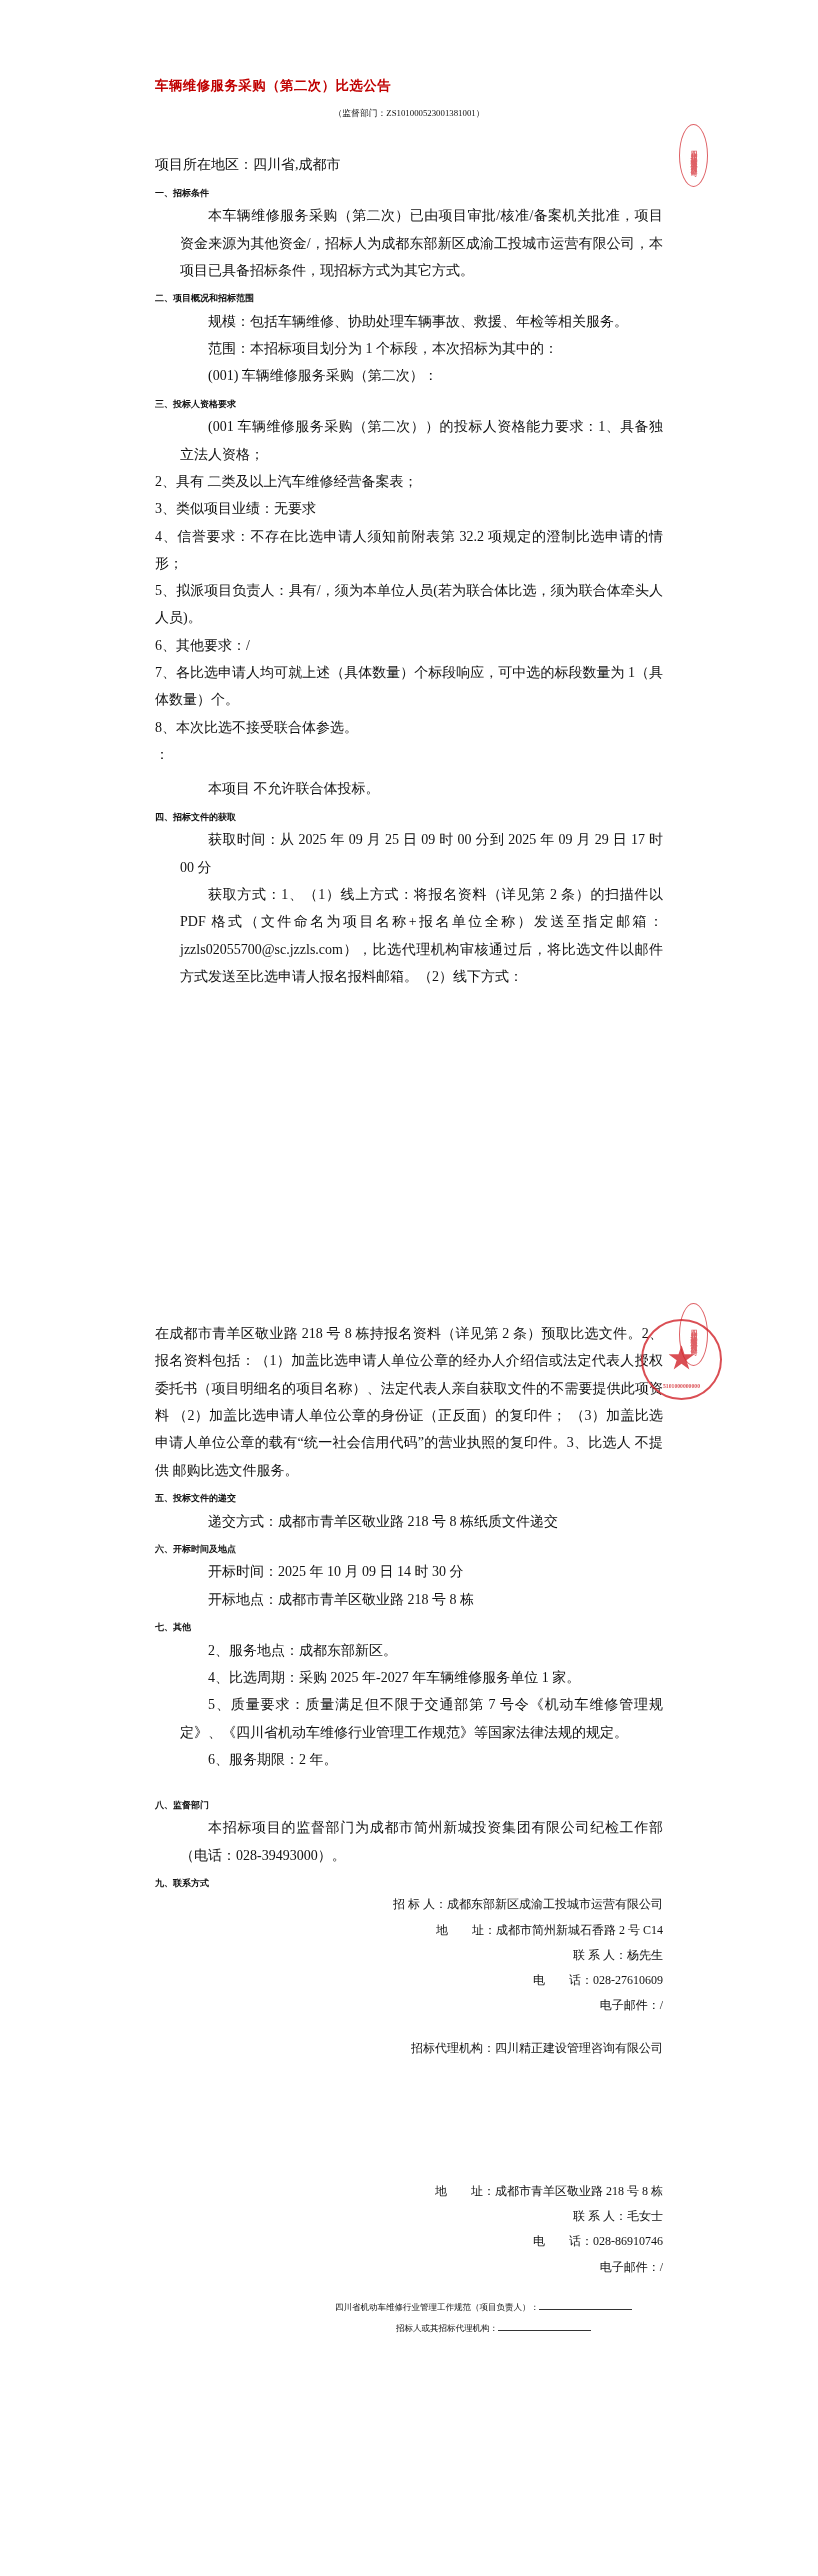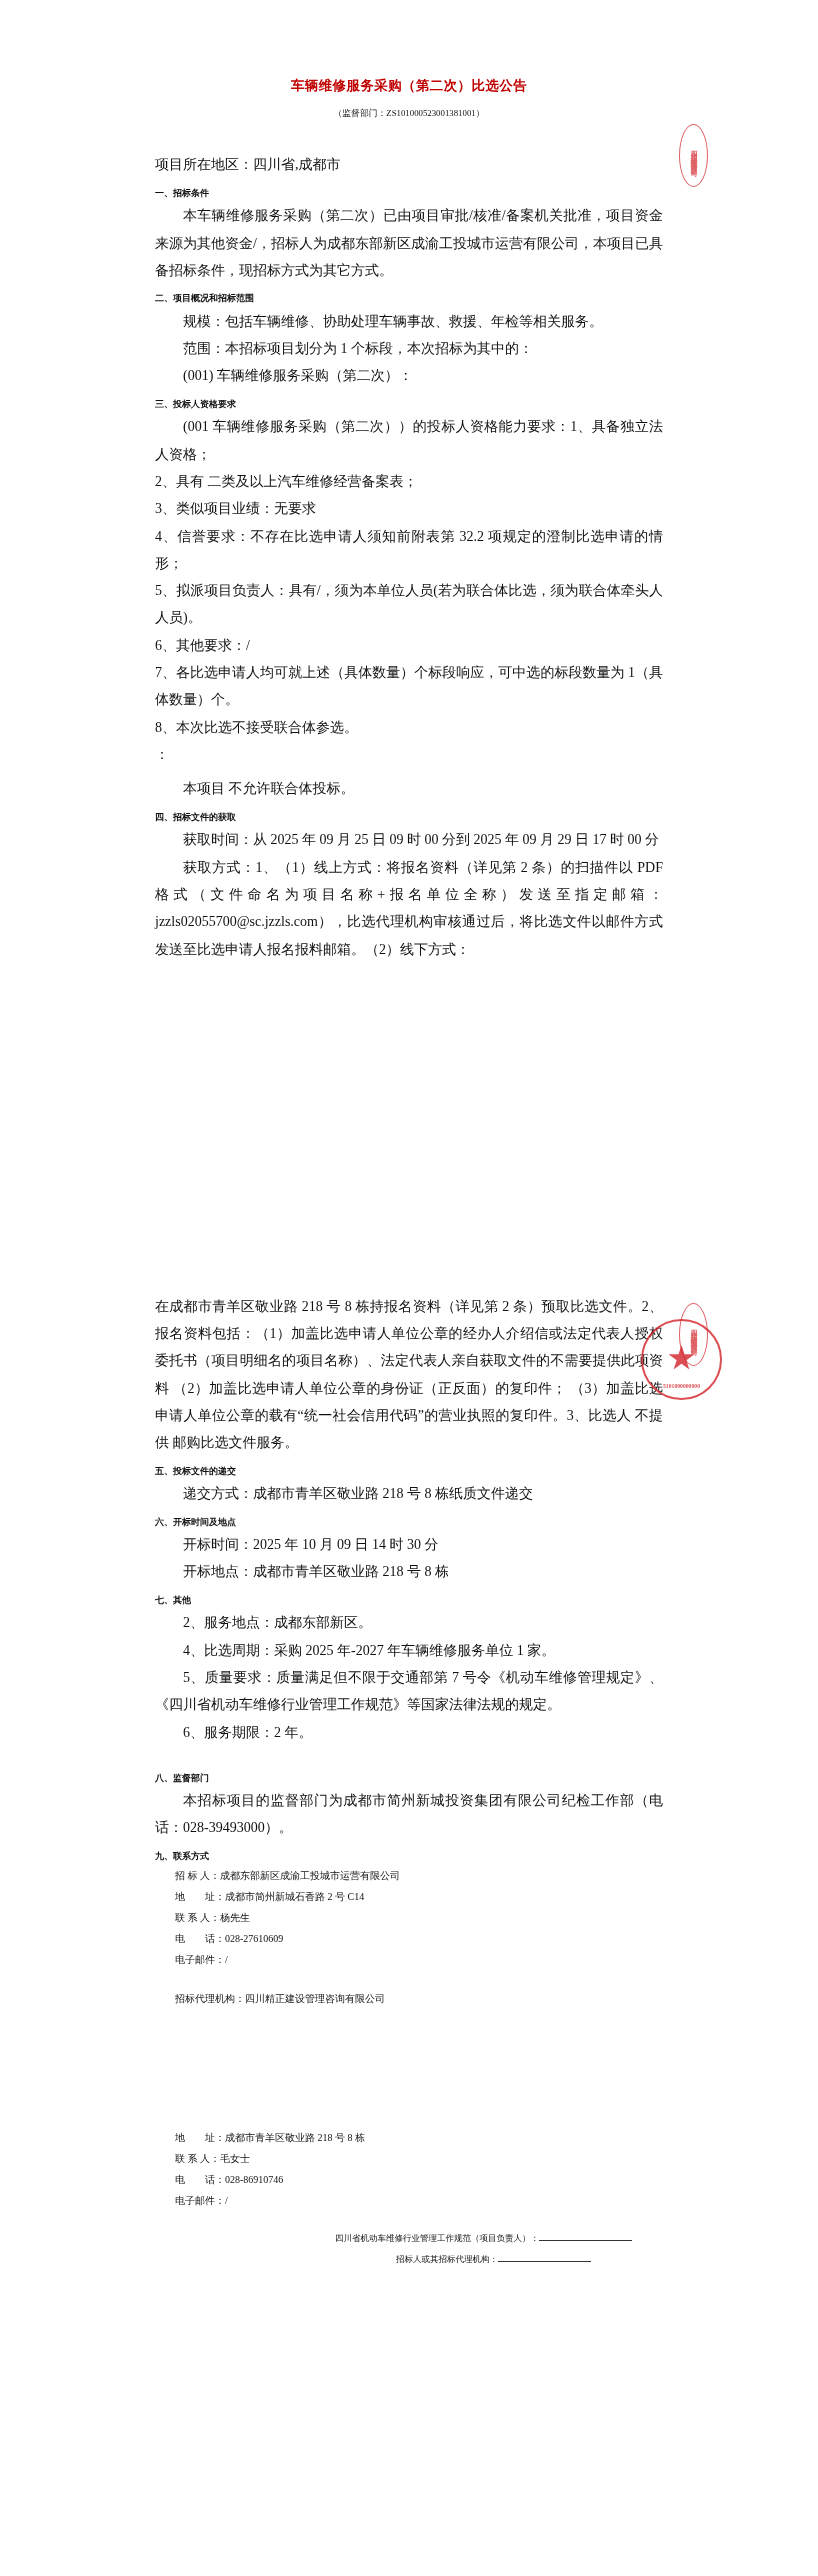--- a/index.html
+++ b/index.html
@@ -16,21 +16,20 @@
   }
   .page {
     position: relative;
     width: 818px;
     height: 3468px;
     box-sizing: border-box;
     padding: 77px 155px 0 155px;
     background: #fff;
   }
   .doc-title {
-    text-align: center;
     font-size: 13.4px;
     font-weight: bold;
     letter-spacing: 0.5px;
     color: #c00000;
     margin: 0 0 13.4px 0;
   }
   .doc-subtitle {
     text-align: center;
     font-size: 8.8px;
     color: #111;
@@ -38,37 +37,39 @@
   }
   .line {
     font-size: 14px;
     line-height: 1.95;
     color: #111;
     margin: 0;
     text-align: justify;
   }
   .indent {
     text-indent: 2em;
+    margin-left: 25px;
   }
   .h2 {
     font-size: 9px;
     font-weight: bold;
     line-height: 2.05;
     margin: 5.2px 0 0 0;
     color: #111;
   }
   .spacer-sm { height: 7.2px; }
   .spacer-md { height: 17.5px; }
   .spacer-xl { height: 118px; }
   .gap-block { height: 330px; }
   .kv {
-    font-size: 10px;
+    font-size: 12px;
     line-height: 2.1;
     color: #111;
     text-indent: 2em;
+    text-align: right;
   }
   .sign-right {
     text-align: right;
     font-size: 8.5px;
     line-height: 2.4;
     color: #111;
     padding-right: 31px;
   }
   .sign-right2 {
     text-align: right;

